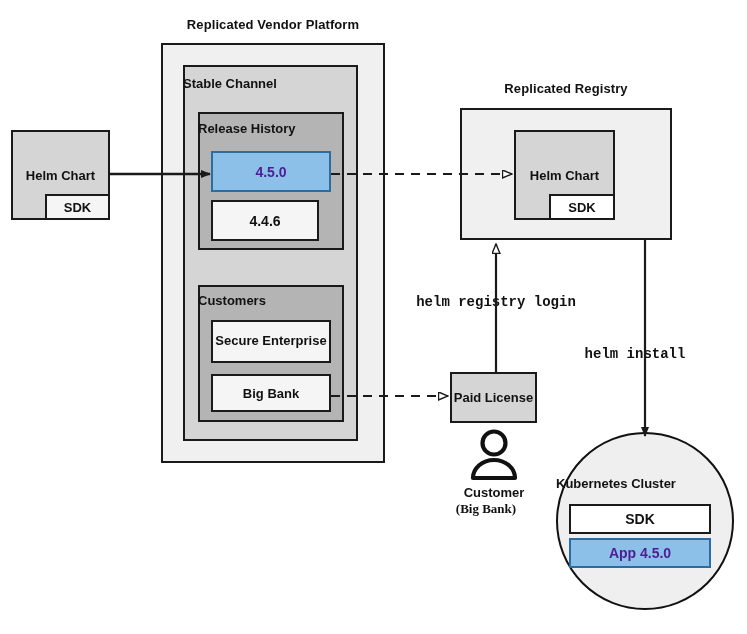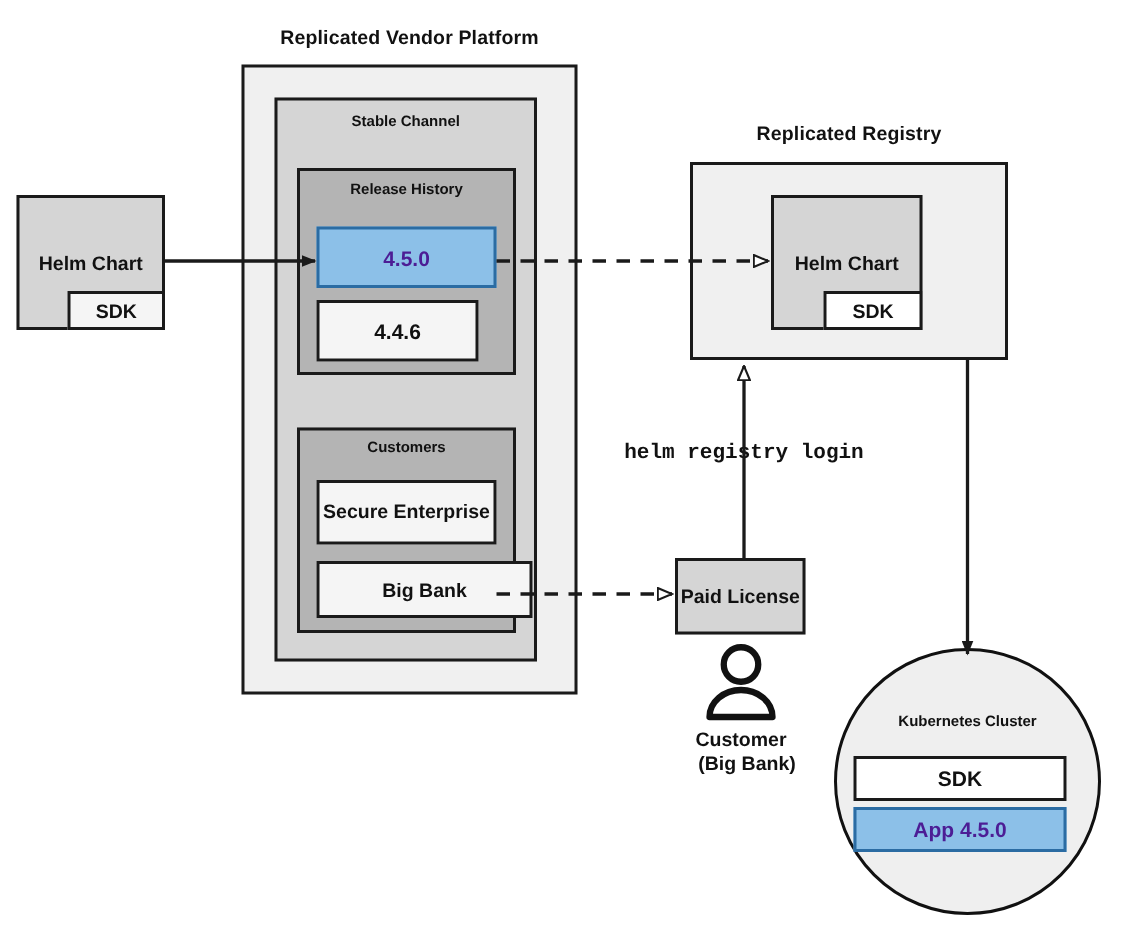--- a/index.html
+++ b/index.html
@@ -5,21 +5,21 @@
   html,body{margin:0;padding:0;background:#ffffff;}
   body{
     width:747px;height:634px;position:relative;overflow:hidden;
     font-family:"Liberation Sans", sans-serif;
     color:#111111;
   }
   .stage{position:absolute;left:0;top:0;width:747px;height:634px;}
   .box{position:absolute;box-sizing:border-box;display:flex;align-items:center;justify-content:center;text-align:center;}
   .lbl{position:absolute;text-align:center;font-weight:bold;line-height:1.18;}
   .title{font-size:13px;font-weight:bold;letter-spacing:0.1px;}
-  .hdr{position:absolute;left:0;right:0;text-align:center;font-weight:bold;font-size:10px;}
+  .hdr{position:absolute;left:0;right:0;font-weight:bold;font-size:13px;}
   .mono{font-family:"Liberation Mono", monospace;font-size:14px;font-weight:bold;letter-spacing:0px;}
 
   
   .f-platform{background:#f0f0f0;border:2px solid #1a1a1a;}
   .f-channel{background:#d5d5d5;border:2px solid #1a1a1a;}
   .f-group{background:#b4b4b4;border:2px solid #1a1a1a;}
   .f-grey{background:#d5d5d5;border:2px solid #1a1a1a;justify-content:center;}
   .f-white{background:#f5f5f5;border:2px solid #1a1a1a;}
   .f-pure{background:#ffffff;border:2px solid #1a1a1a;}
   .f-blue{background:#8cc0e8;border:2px solid #2b6ca3;color:#4c1d95;}
@@ -62,40 +62,41 @@
   <div class="box f-white" style="left:211px;top:200px;width:108px;height:41px;">
     <span class="t14">4.4.6</span>
   </div>
 
   <div class="box f-group" style="left:198px;top:285px;width:146px;height:137px;"></div>
   <div class="hdr" style="left:198px;top:293px;width:146px;">Customers</div>
 
   <div class="box f-white" style="left:211px;top:320px;width:120px;height:43px;">
     <span class="t13" style="line-height:1.15;">Secure Enterprise</span>
   </div>
-  <div class="box f-white" style="left:211px;top:374px;width:144px;height:38px;">
+  <div class="box f-white" style="left:211px;top:374px;width:120px;height:38px;">
     <span class="t13">Big Bank</span>
   </div>
 
   <div class="box f-reg" style="left:460px;top:108px;width:212px;height:132px;"></div>
   <div class="box f-grey" style="left:514px;top:130px;width:101px;height:90px;">
     <span class="t13">Helm Chart</span>
   </div>
   <div class="box f-pure" style="left:549px;top:194px;width:66px;height:26px;">
     <span class="t13">SDK</span>
   </div>
 
   <div class="box f-grey" style="left:450px;top:372px;width:87px;height:51px;">
     <span class="t13" style="line-height:1.2;">Paid License</span>
   </div>
 
   <div class="lbl t13" style="left:440px;top:485px;width:108px;">Customer</div>
-  <div class="lbl t13" style="left:444px;top:501px;width:108px;">(Big Bank)</div>
+  <div class="lbl t13" style="left:432px;top:501px;width:108px;font-family:Liberation Serif, serif;">(Big Bank)</div>
 
   <div class="lbl mono" style="left:396px;top:294px;width:200px;">helm registry login</div>
+  <div class="lbl mono" style="left:565px;top:346px;width:140px;">helm install</div>
 
   <div class="circle" style="left:556px;top:432px;width:178px;height:178px;"></div>
   <div class="hdr" style="left:556px;top:476px;width:178px;">Kubernetes Cluster</div>
 
   <div class="box f-pure" style="left:569px;top:504px;width:142px;height:30px;">
     <span class="t14">SDK</span>
   </div>
   <div class="box f-blue" style="left:569px;top:538px;width:142px;height:30px;">
     <span class="t14">App 4.5.0</span>
   </div>

